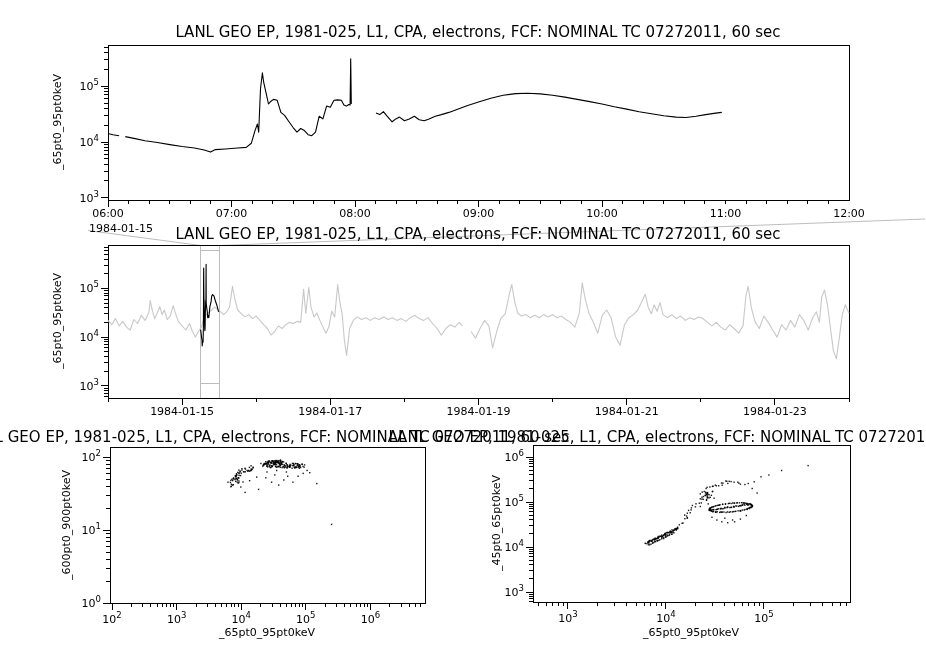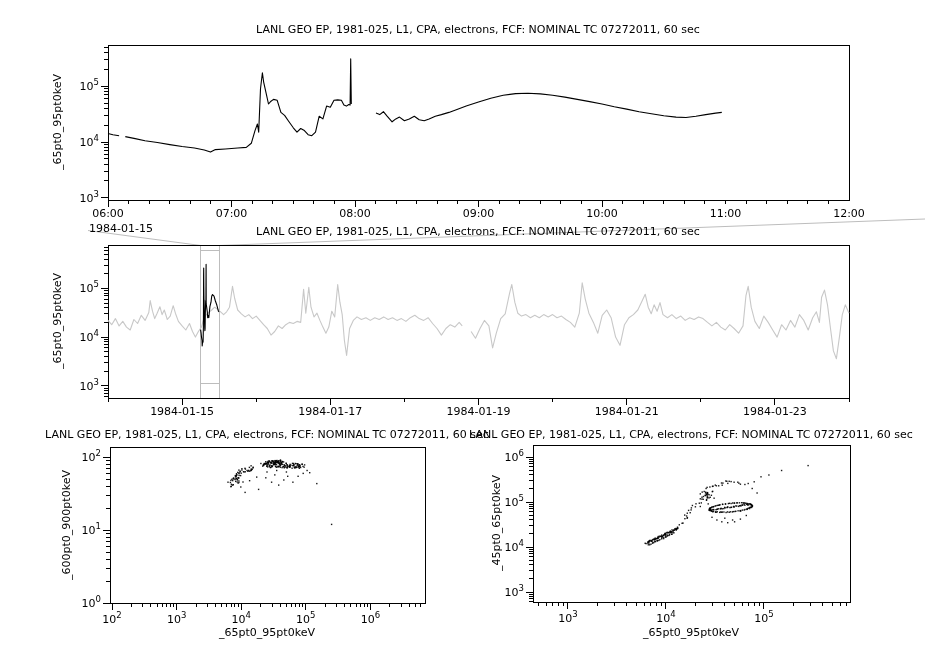--- a/index.html
+++ b/index.html
@@ -1,19 +1,19 @@
 <!DOCTYPE html>
 <html><head>
 <meta charset="utf-8">
 <style>
   html,body{margin:0;padding:0;background:#fff;}
   #canvas{position:relative;width:926px;height:647px;background:#fff;overflow:hidden;
           font-family:"DejaVu Sans","Liberation Sans",sans-serif;color:#000;}
   #plots{position:absolute;left:0;top:0;}
-  .title{position:absolute;font-size:11px;white-space:nowrap;transform:translateX(-50%);}
+  .title{position:absolute;font-size:15px;white-space:nowrap;transform:translateX(-50%);}
   #t1{left:478px;top:23px;}
   #t2{left:478px;top:225px;}
   #t3{left:267px;top:428px;}
   #t4{left:691px;top:428px;}
   .ylab{position:absolute;font-size:11px;white-space:nowrap;transform:translate(-50%,-50%) rotate(-90deg);}
   #yl1{left:57px;top:122px;}
   #yl2{left:57px;top:321px;}
   #yl3{left:66px;top:525px;}
   #yl4{left:496px;top:523px;}
   .xlab{position:absolute;font-size:11px;white-space:nowrap;transform:translateX(-50%);}

